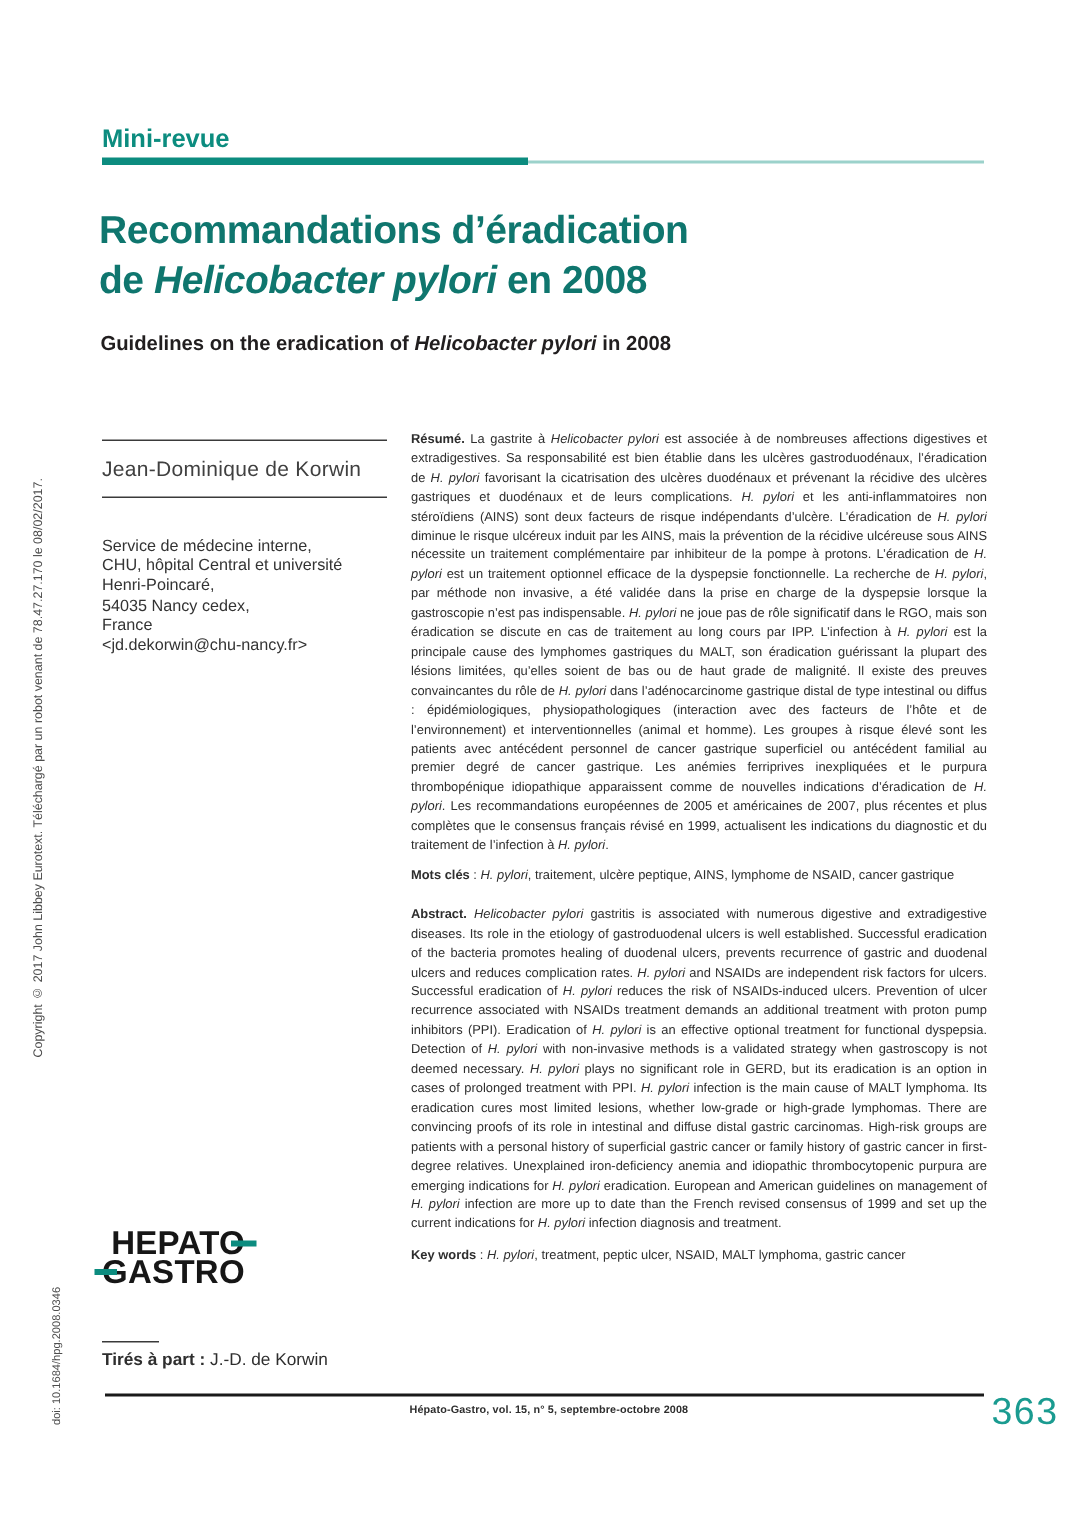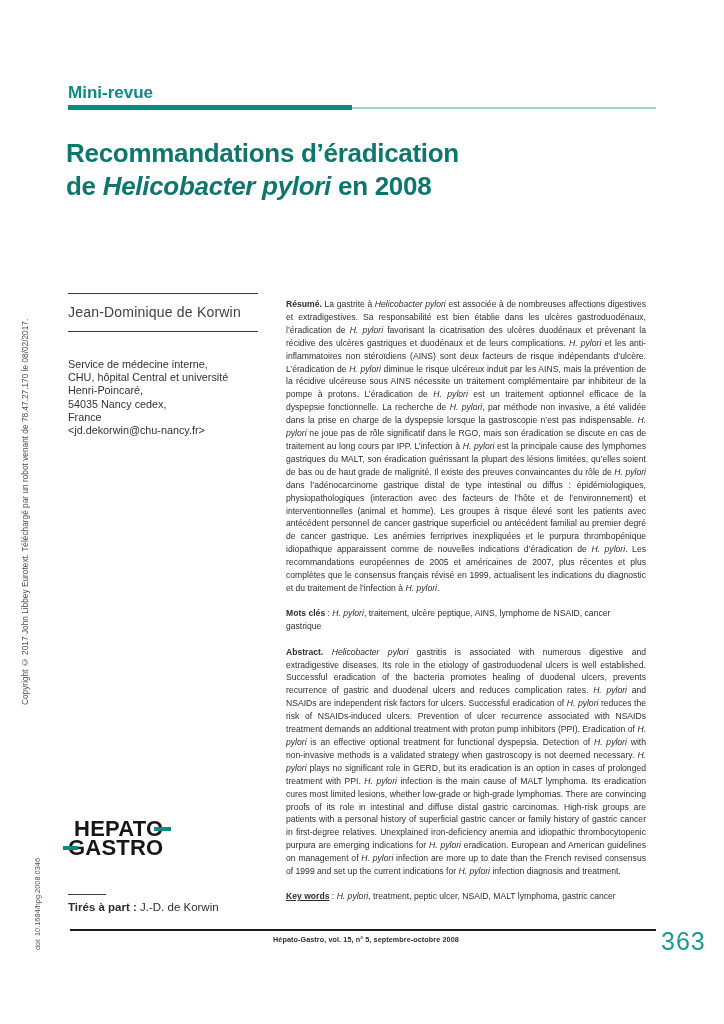--- a/index.html
+++ b/index.html
@@ -35,21 +35,21 @@
   .author-col{ position:absolute; left:68px; top:293px; width:190px; }
   .a-rule{ border-top:1.2px solid #3a3a3a; height:0; }
   .author-name{ font-size:14px; color:#404040; padding:10px 0 11px 0; letter-spacing:0.2px;}
   .affiliation{ margin-top:26px; font-size:10.8px; line-height:13.2px; color:#333; }
 
   
   .right-col{
     position:absolute; left:274px; top:286px; width:384px;
     font-size:8.6px; line-height:12.9px; color:#2e2e2e;
   }
-  .right-col p{ margin:12px; text-align:justify; }
+  .right-col p{ margin:0; text-align:justify; }
   .p-keywords-fr{ margin-top:7px !important; text-align:left !important; }
   .p-abstract{ margin-top:13px !important; }
   .p-keywords-en{ margin-top:8px !important; text-align:left !important; }
 
   
   .logo{ position:absolute; left:68px; top:819px; font-size:22px; font-weight:800; color:#161616; letter-spacing:0.2px;text-align:right; }
   .logo-line{ position:relative; line-height:19px; }
   .logo-bar{ position:absolute; height:3.6px; background:#0c8c7f; top:8px; }
   .bar-right{ left:86px; width:17px; }
   .bar-left{ left:-5px; width:15px; }
@@ -75,40 +75,41 @@
   <div class="header-rule">
     <div class="thick"></div>
     <div class="thin"></div>
   </div>
 
   <h1 class="title" style="margin:0;">
     <span>Recommandations d’éradication</span><br>
     <span><span>de </span><span style="font-style: italic;">Helicobacter pylori</span><span> en 2008</span></span>
   </h1>
 
+  <h2 class="subtitle" style="margin:0;"><span>Guidelines on the eradication of </span><span style="font-style: italic;">Helicobacter pylori</span><span> in 2008</span></h2>
 
   <div class="author-col">
     <div class="a-rule"></div>
     <div class="author-name">Jean-Dominique de Korwin</div>
     <div class="a-rule"></div>
     <div class="affiliation">
       <div>Service de médecine interne,</div>
       <div>CHU, hôpital Central et université</div>
       <div>Henri-Poincaré,</div>
       <div>54035 Nancy cedex,</div>
       <div>France</div>
       <div>&lt;jd.dekorwin@chu-nancy.fr&gt;</div>
     </div>
   </div>
 
   <div class="right-col">
     <p class="p-resume"><span style="font-weight: bold;">Résumé. </span><span>La gastrite à </span><span style="font-style: italic;">Helicobacter pylori</span><span> est associée à de nombreuses affections digestives et extradigestives. Sa responsabilité est bien établie dans les ulcères gastroduodénaux, l’éradication de </span><span style="font-style: italic;">H. pylori</span><span> favorisant la cicatrisation des ulcères duodénaux et prévenant la récidive des ulcères gastriques et duodénaux et de leurs complications. </span><span style="font-style: italic;">H. pylori</span><span> et les anti-inflammatoires non stéroïdiens (AINS) sont deux facteurs de risque indépendants d’ulcère. L’éradication de </span><span style="font-style: italic;">H. pylori</span><span> diminue le risque ulcéreux induit par les AINS, mais la prévention de la récidive ulcéreuse sous AINS nécessite un traitement complémentaire par inhibiteur de la pompe à protons. L’éradication de </span><span style="font-style: italic;">H. pylori</span><span> est un traitement optionnel efficace de la dyspepsie fonctionnelle. La recherche de </span><span style="font-style: italic;">H. pylori</span><span>, par méthode non invasive, a été validée dans la prise en charge de la dyspepsie lorsque la gastroscopie n’est pas indispensable. </span><span style="font-style: italic;">H. pylori</span><span> ne joue pas de rôle significatif dans le RGO, mais son éradication se discute en cas de traitement au long cours par IPP. L’infection à </span><span style="font-style: italic;">H. pylori</span><span> est la principale cause des lymphomes gastriques du MALT, son éradication guérissant la plupart des lésions limitées, qu’elles soient de bas ou de haut grade de malignité. Il existe des preuves convaincantes du rôle de </span><span style="font-style: italic;">H. pylori</span><span> dans l’adénocarcinome gastrique distal de type intestinal ou diffus : épidémiologiques, physiopathologiques (interaction avec des facteurs de l’hôte et de l’environnement) et interventionnelles (animal et homme). Les groupes à risque élevé sont les patients avec antécédent personnel de cancer gastrique superficiel ou antécédent familial au premier degré de cancer gastrique. Les anémies ferriprives inexpliquées et le purpura thrombopénique idiopathique apparaissent comme de nouvelles indications d’éradication de </span><span style="font-style: italic;">H. pylori</span><span>. Les recommandations européennes de 2005 et américaines de 2007, plus récentes et plus complètes que le consensus français révisé en 1999, actualisent les indications du diagnostic et du traitement de l’infection à </span><span style="font-style: italic;">H. pylori</span><span>.</span></p>
     <p class="p-keywords-fr"><span style="font-weight: bold;">Mots clés</span><span> : </span><span style="font-style: italic;">H. pylori</span><span>, traitement, ulcère peptique, AINS, lymphome de NSAID, cancer gastrique</span></p>
     <p class="p-abstract"><span style="font-weight: bold;">Abstract. </span><span style="font-style: italic;">Helicobacter pylori</span><span> gastritis is associated with numerous digestive and extradigestive diseases. Its role in the etiology of gastroduodenal ulcers is well established. Successful eradication of the bacteria promotes healing of duodenal ulcers, prevents recurrence of gastric and duodenal ulcers and reduces complication rates. </span><span style="font-style: italic;">H. pylori</span><span> and NSAIDs are independent risk factors for ulcers. Successful eradication of </span><span style="font-style: italic;">H. pylori</span><span> reduces the risk of NSAIDs-induced ulcers. Prevention of ulcer recurrence associated with NSAIDs treatment demands an additional treatment with proton pump inhibitors (PPI). Eradication of </span><span style="font-style: italic;">H. pylori</span><span> is an effective optional treatment for functional dyspepsia. Detection of </span><span style="font-style: italic;">H. pylori</span><span> with non-invasive methods is a validated strategy when gastroscopy is not deemed necessary. </span><span style="font-style: italic;">H. pylori</span><span> plays no significant role in GERD, but its eradication is an option in cases of prolonged treatment with PPI. </span><span style="font-style: italic;">H. pylori</span><span> infection is the main cause of MALT lymphoma. Its eradication cures most limited lesions, whether low-grade or high-grade lymphomas. There are convincing proofs of its role in intestinal and diffuse distal gastric carcinomas. High-risk groups are patients with a personal history of superficial gastric cancer or family history of gastric cancer in first-degree relatives. Unexplained iron-deficiency anemia and idiopathic thrombocytopenic purpura are emerging indications for </span><span style="font-style: italic;">H. pylori</span><span> eradication. European and American guidelines on management of </span><span style="font-style: italic;">H. pylori</span><span> infection are more up to date than the French revised consensus of 1999 and set up the current indications for </span><span style="font-style: italic;">H. pylori</span><span> infection diagnosis and treatment.</span></p>
-    <p class="p-keywords-en"><span style="font-weight: bold; text-decoration: underline;">Key words</span><span> : </span><span style="font-style: italic;">H. pylori</span><span>, treatment, peptic ulcer, NSAID, MALT lymphoma, gastric cancer</span></p>
+    <p class="p-keywords-en"><span style="font-weight: bold;">Key words</span><span> : </span><span style="font-style: italic;">H. pylori</span><span>, treatment, peptic ulcer, NSAID, MALT lymphoma, gastric cancer</span></p>
   </div>
 
   <div class="logo">
     <div class="logo-line">
       <span>HEPATO</span>
       <span class="logo-bar bar-right"></span>
     </div>
     <div class="logo-line">
       <span class="logo-bar bar-left"></span>
       <span>GASTRO</span>

